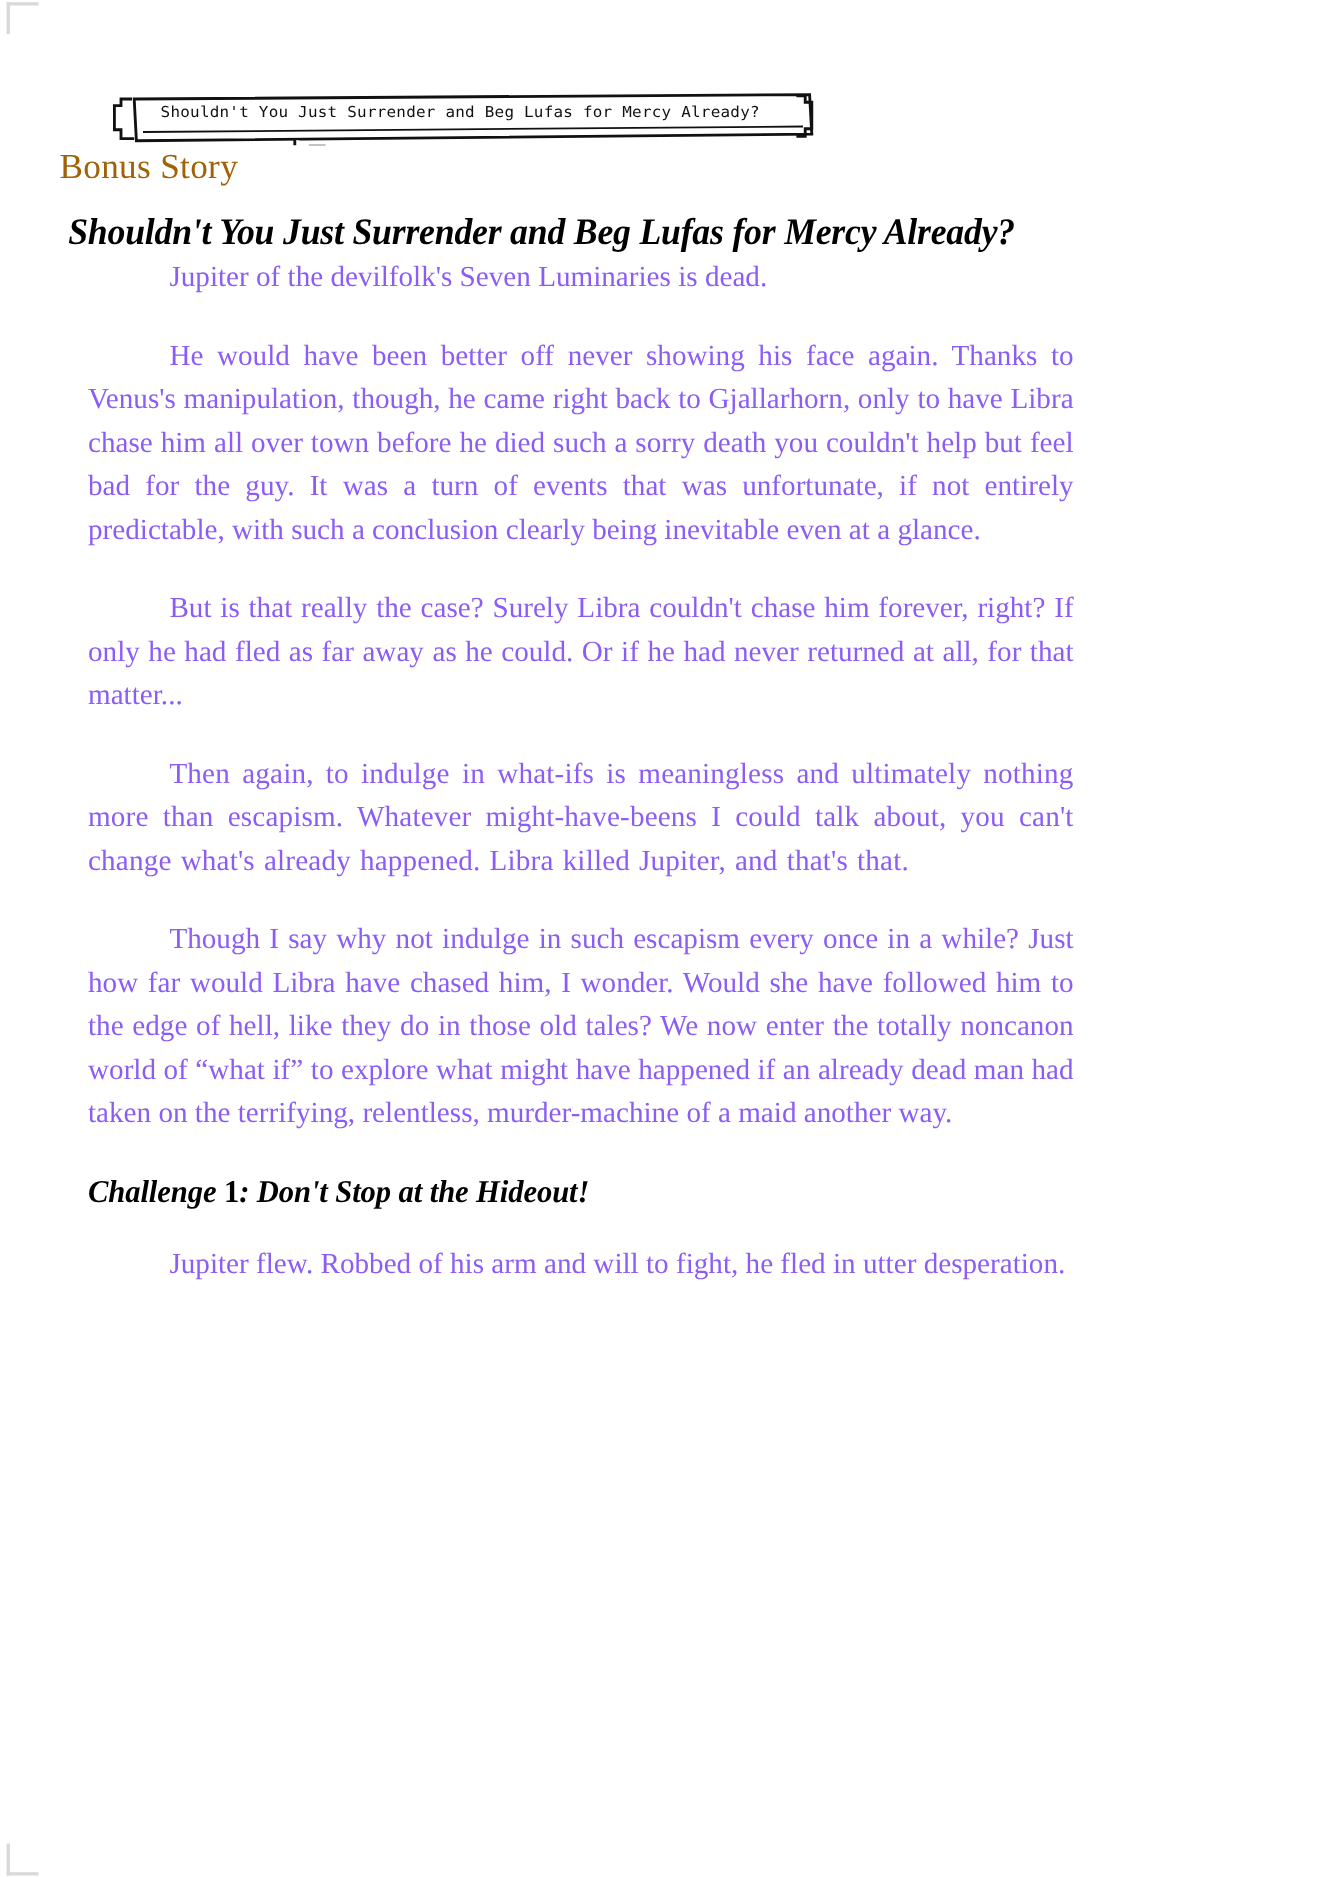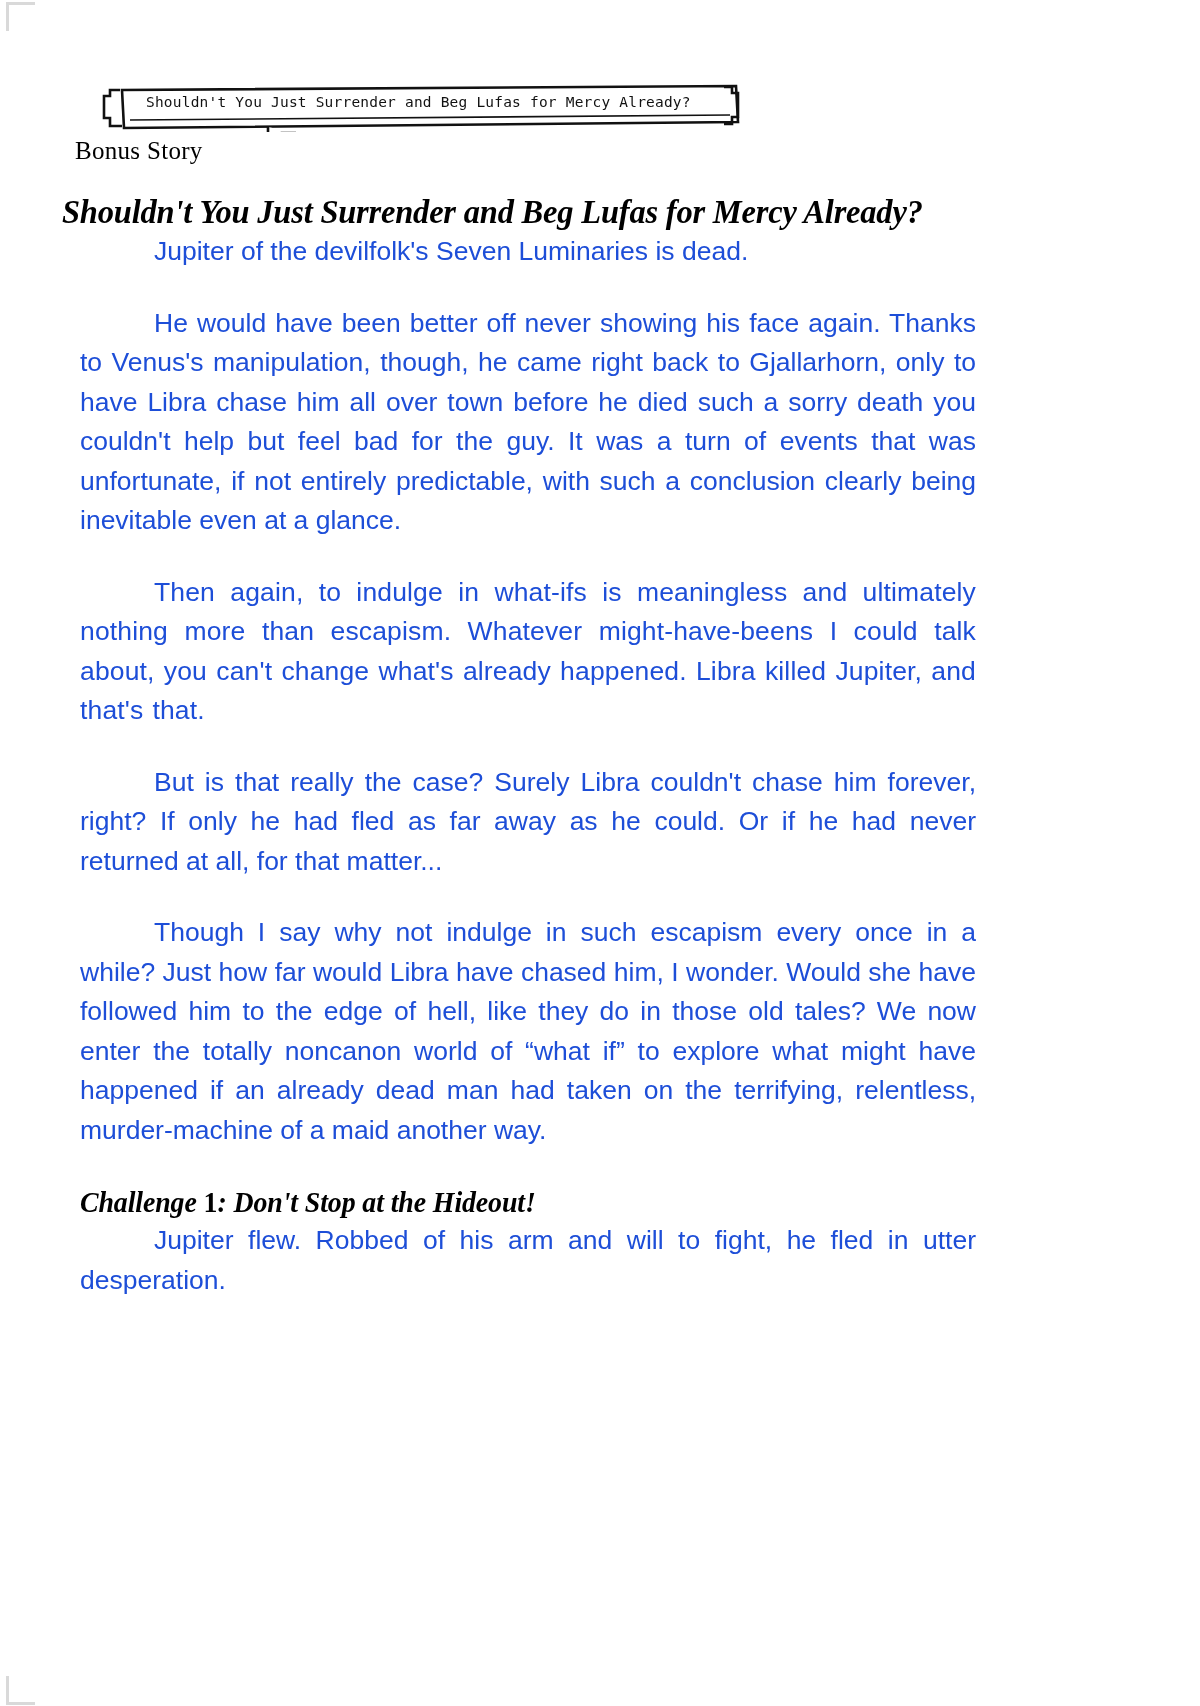--- a/index.html
+++ b/index.html
@@ -62,27 +62,27 @@
     line-height: 16px;
     white-space: nowrap;
     color: #111111;
     transform: scaleY(0.95);
     transform-origin: left top;
   }
 
   
   .kicker {
     position: absolute;
-    left: 75px;
+    left: 54px;
     top: 136px;
     font-family: "Liberation Serif", "DejaVu Serif", serif;
-    font-size: 25px;
+    font-size: 32px;
     line-height: 30px;
     letter-spacing: 0.3px;
-    color: #000000;
+    color: #a16207;
   }
 
   
   .story-title {
     position: absolute;
     left: 62px;
     top: 168px;
     width: 1010px;
     font-family: "Liberation Serif", "DejaVu Serif", serif;
     font-weight: bold;
@@ -98,27 +98,27 @@
 
   
   .body-col {
     position: absolute;
     left: 80px;
     top: 232px;
     width: 896px;
   }
   .para {
     margin: 0 0 0 0;
-    font-family: Liberation Sans, sans-serif;
+    font-family: Liberation Serif, serif;
     font-size: 26.5px;
     line-height: 39.5px;
     text-align: justify;
     text-indent: 74px;
     text-justify: inter-word;
-    color: #1d4ed8;
+    color: #8b5cf6;
     hyphens: none;
   }
   .para + .para { margin-top: 32px; }
 
   
   .para.loose {
     word-spacing: 1.5px;
     letter-spacing: 0.15px;
   }
 
@@ -132,21 +132,21 @@
     font-style: italic;
     text-indent: 0;
     letter-spacing: -0.1px;
     color: #000000;
     transform: scaleX(0.96);
     transform-origin: left center;
   }
   .challenge-head .num {
     font-style: normal;
   }
-  .challenge-after { }
+  .challenge-after { margin-top: 26px; }
 </style>
 </head>
 <body>
 
 <div class="page">
 
   <div class="crop-mark tl"></div>
   <div class="crop-mark bl"></div>
 
   <div class="running-header">
@@ -168,23 +168,23 @@
   <div class="kicker">Bonus Story</div>
 
   <h1 class="story-title">Shouldn't You Just Surrender and Beg Lufas for Mercy Already?</h1>
 
   <div class="body-col">
 
     <p class="para">Jupiter of the devilfolk's Seven Luminaries is dead.</p>
 
     <p class="para">He would have been better off never showing his face again. Thanks to Venus's manipulation, though, he came right back to Gjallarhorn, only to have Libra chase him all over town before he died such a sorry death you couldn't help but feel bad for the guy. It was a turn of events that was unfortunate, if not entirely predictable, with such a conclusion clearly being inevitable even at a glance.</p>
 
+    <p class="para">But is that really the case? Surely Libra couldn't chase him forever, right? If only he had fled as far away as he could. Or if he had never returned at all, for that matter...</p>
+
     <p class="para loose">Then again, to indulge in what-ifs is meaningless and ultimately nothing more than escapism. Whatever might-have-beens I could talk about, you can't change what's already happened. Libra killed Jupiter, and that's that.</p>
-
-    <p class="para">But is that really the case? Surely Libra couldn't chase him forever, right? If only he had fled as far away as he could. Or if he had never returned at all, for that matter...</p>
 
     <p class="para">Though I say why not indulge in such escapism every once in a while? Just how far would Libra have chased him, I wonder. Would she have followed him to the edge of hell, like they do in those old tales? We now enter the totally noncanon world of “what if” to explore what might have happened if an already dead man had taken on the terrifying, relentless, murder-machine of a maid another way.</p>
 
     <h2 class="challenge-head"><span>Challenge</span><span> </span><span class="num">1</span><span>: </span><span>Don't Stop at the Hideout!</span></h2>
 
     <p class="para challenge-after">Jupiter flew. Robbed of his arm and will to fight, he fled in utter desperation.</p>
 
   </div>
 </div>
 

